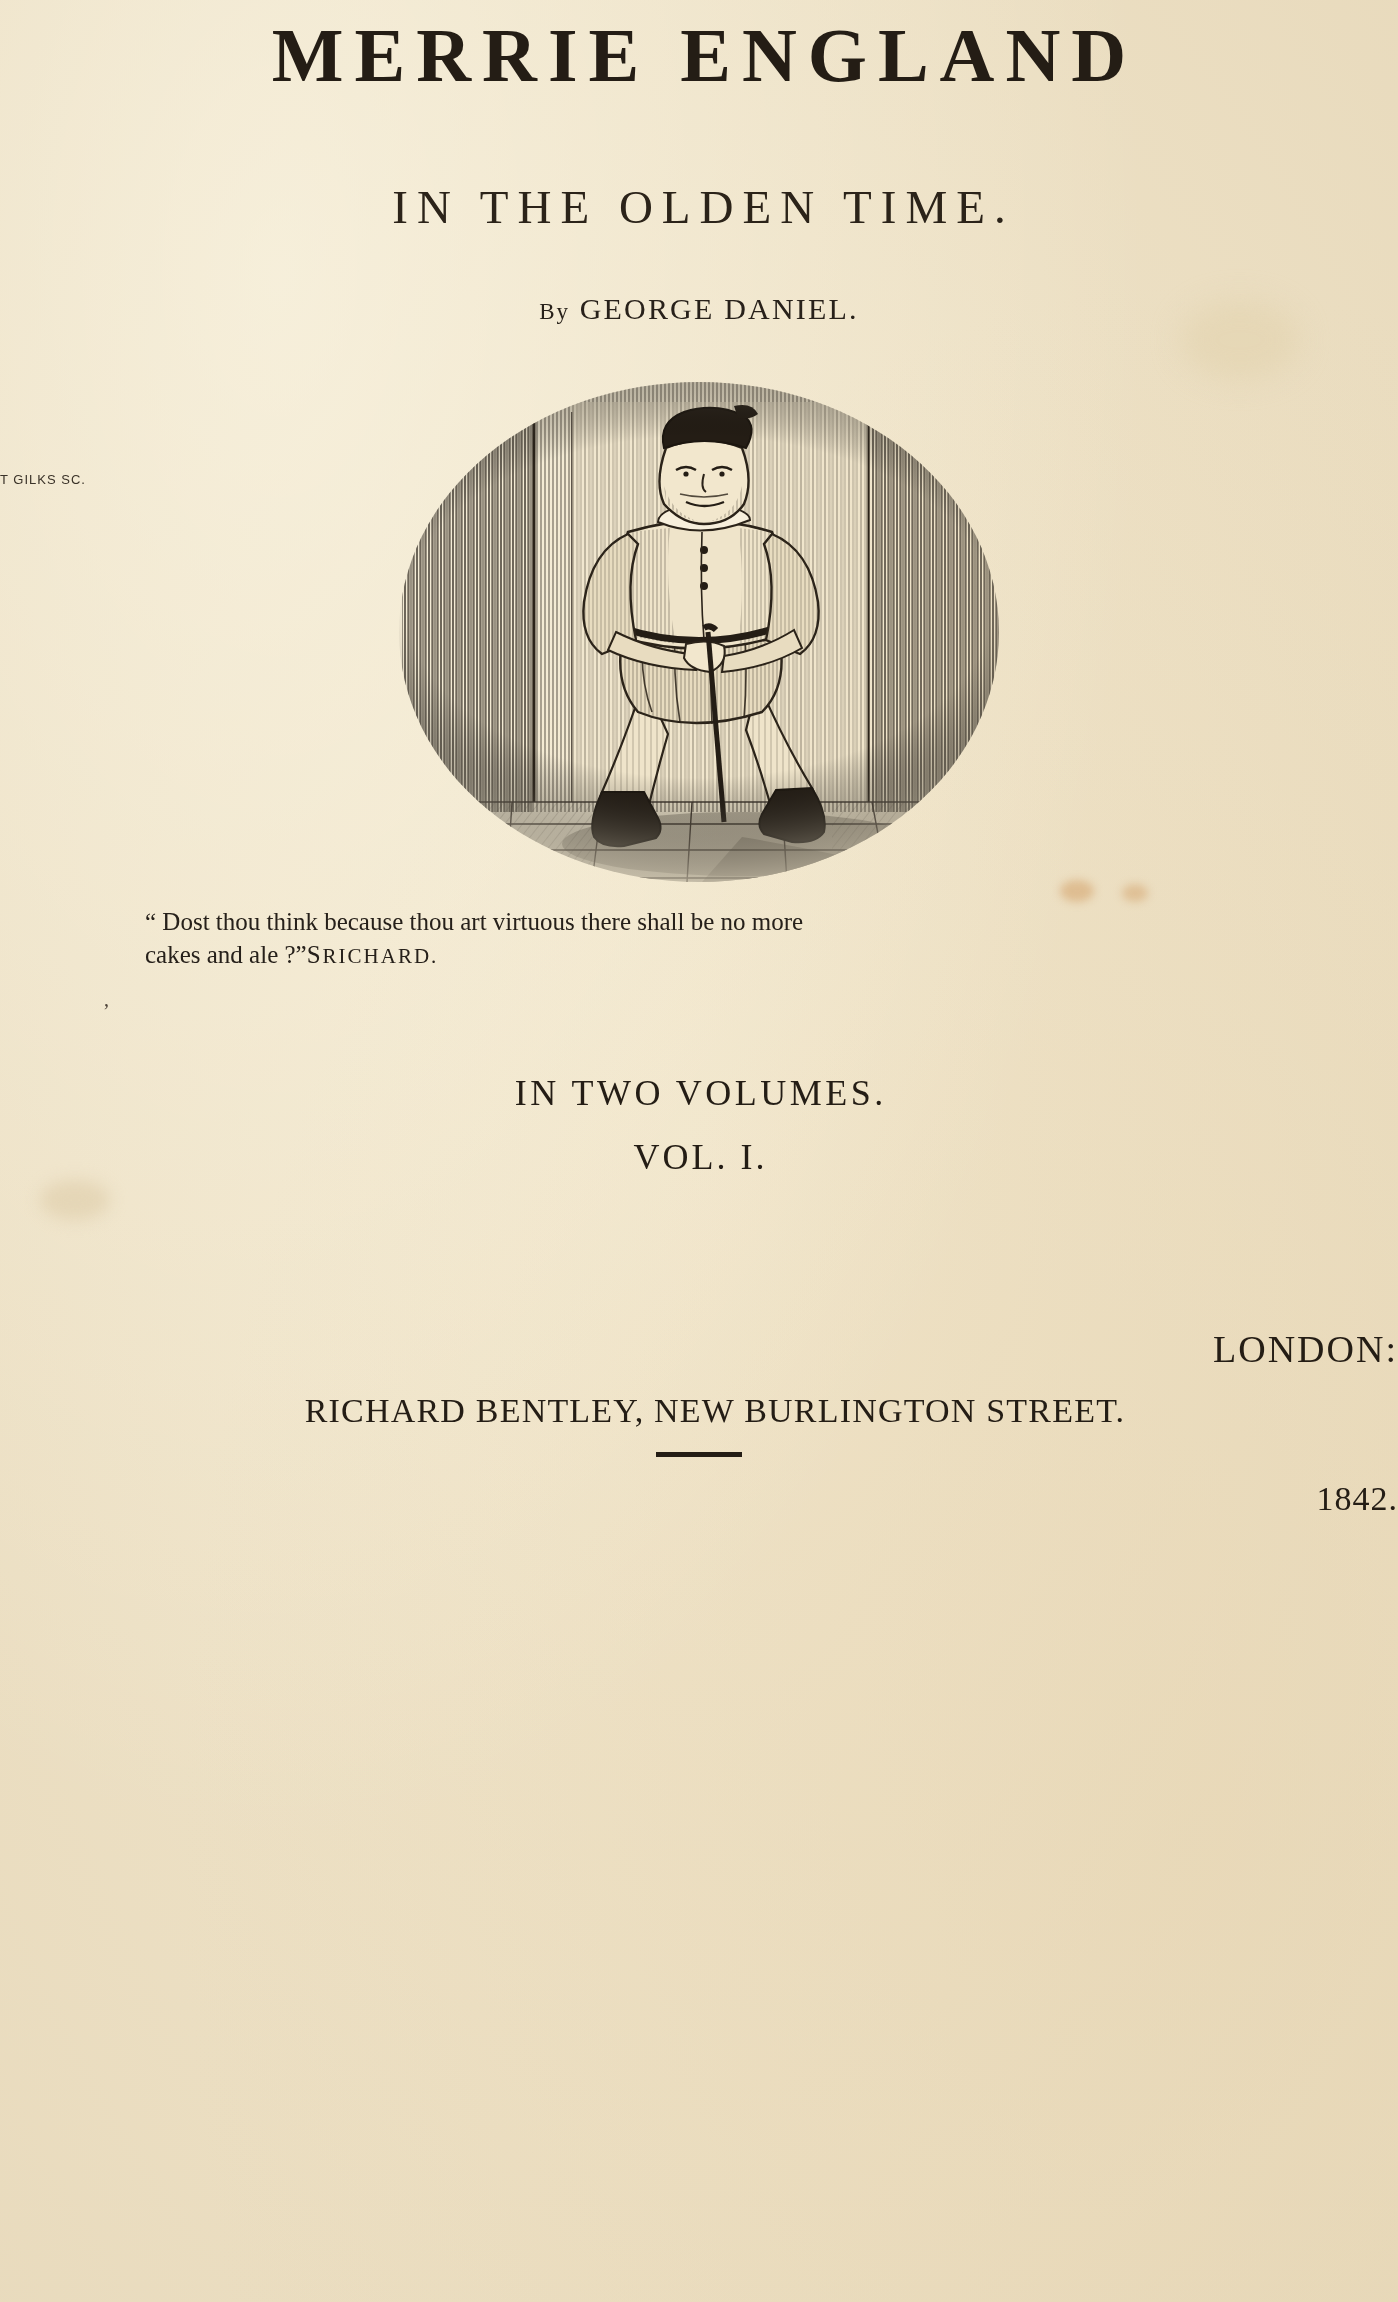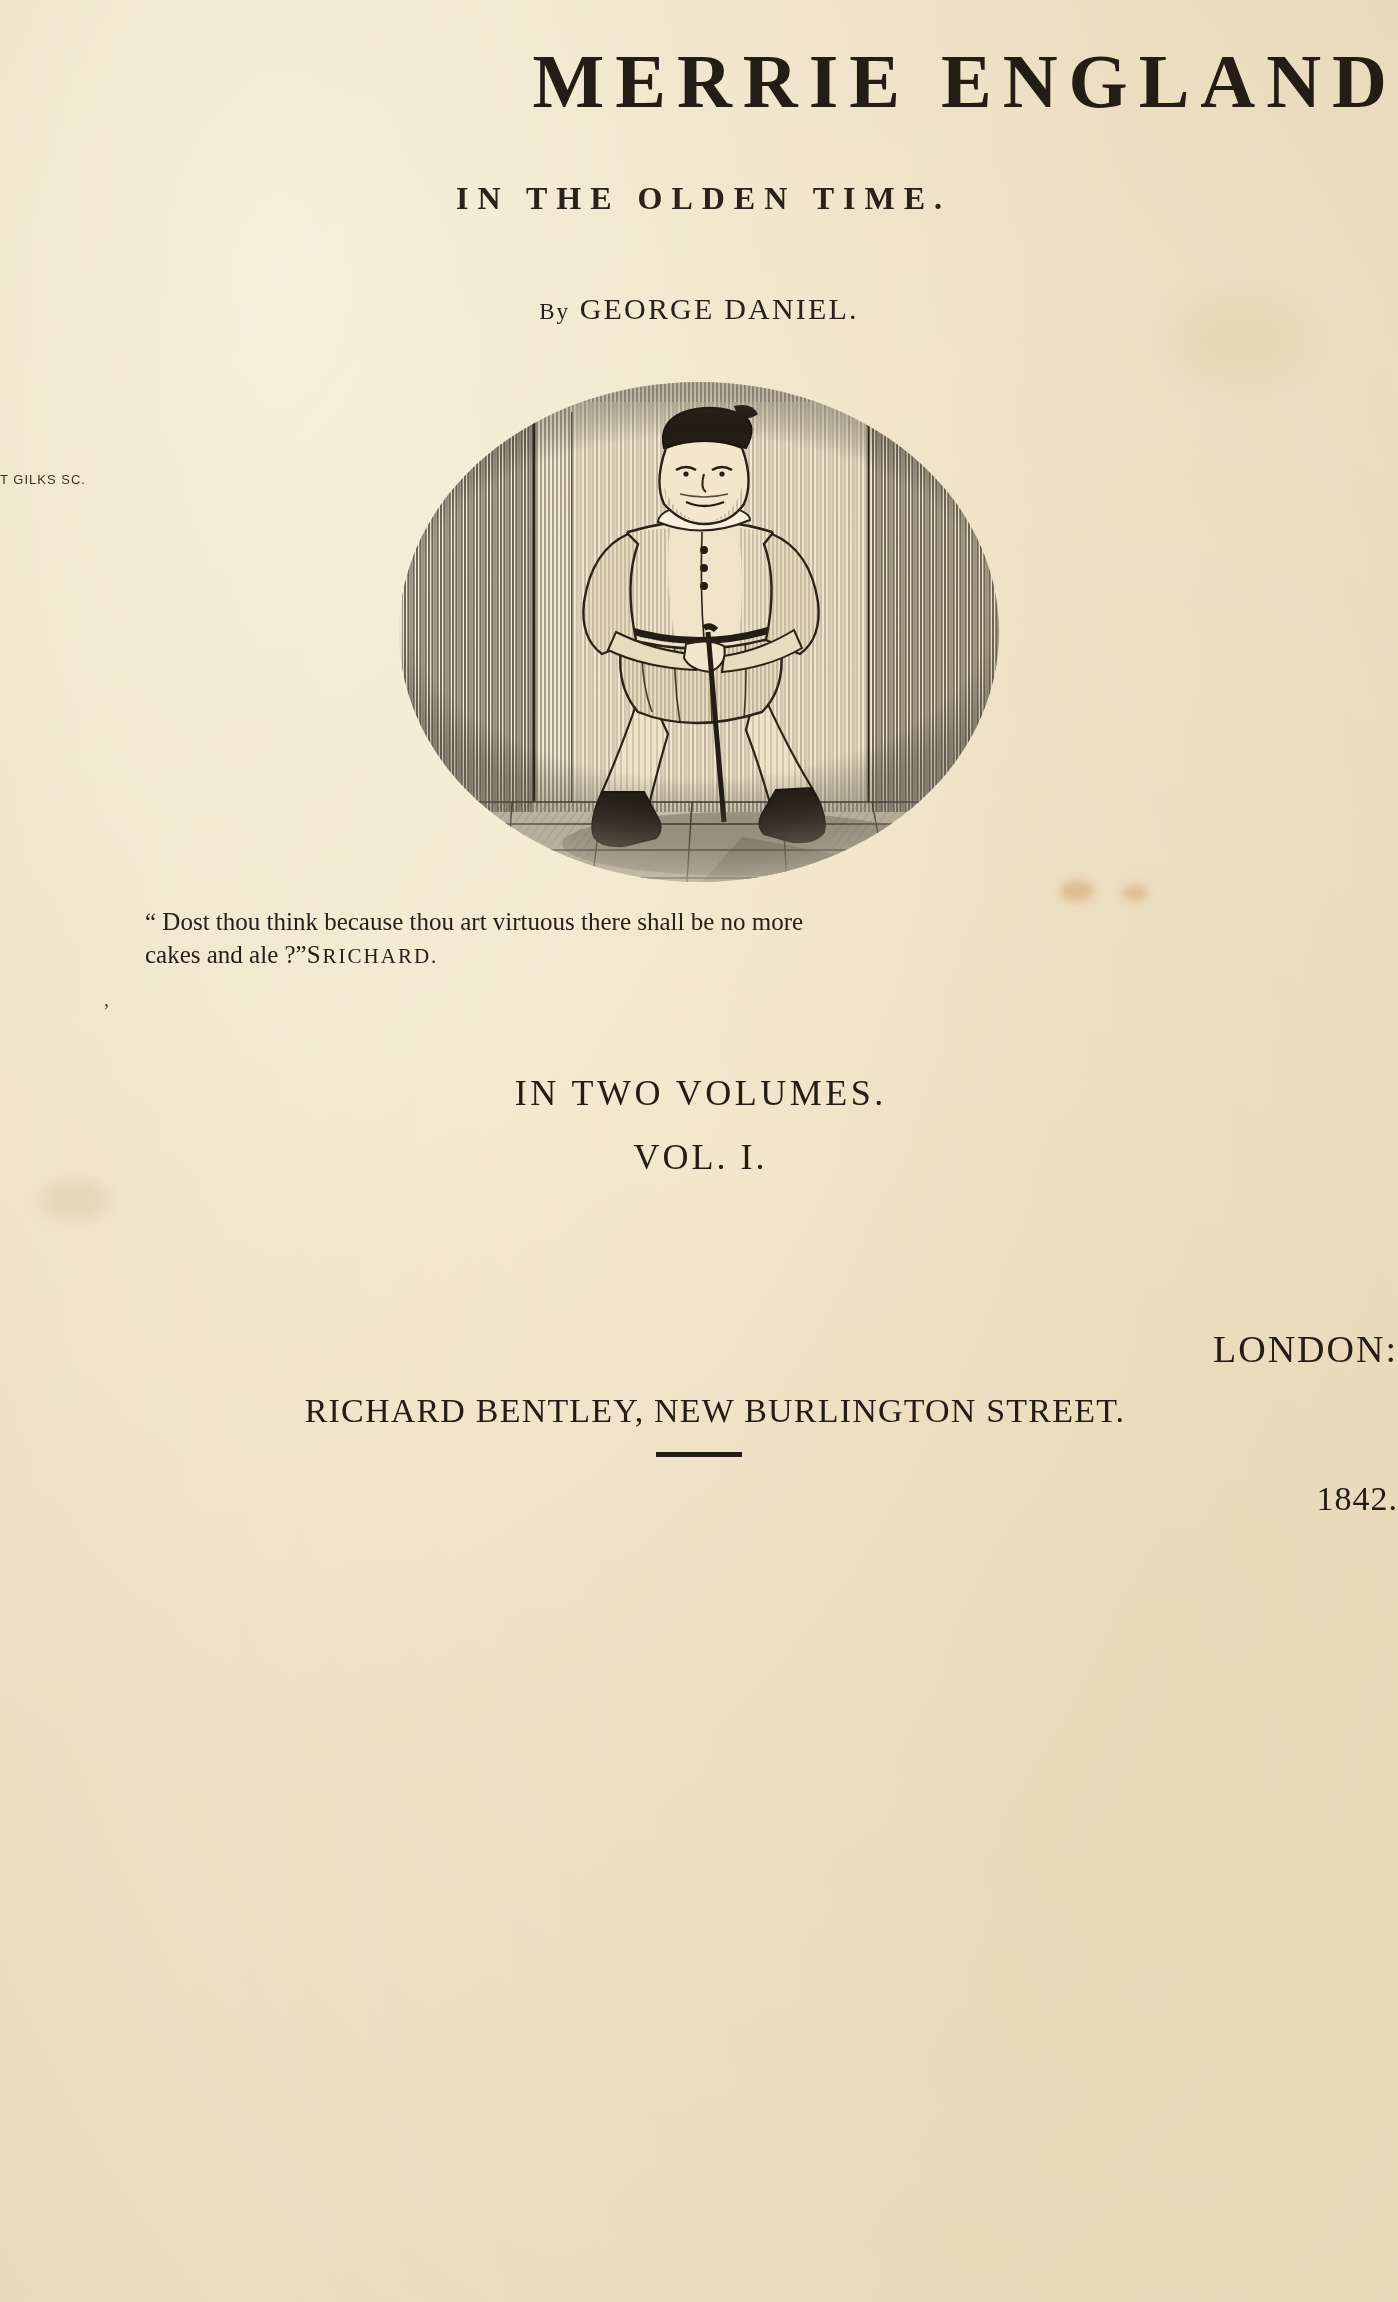--- a/index.html
+++ b/index.html
@@ -29,40 +29,40 @@
     border-radius: 50%;
     pointer-events: none;
   }
   .blotch.b1 { left: 1060px; top: 880px; width: 34px; height: 22px; background: rgba(206,148,86,0.45); filter: blur(4px); }
   .blotch.b2 { left: 1122px; top: 884px; width: 26px; height: 18px; background: rgba(206,148,86,0.40); filter: blur(4px); }
   .blotch.b3 { left: 40px; top: 1180px; width: 70px; height: 40px; background: rgba(221,203,165,0.55); filter: blur(8px); }
   .blotch.b4 { left: 1180px; top: 300px; width: 120px; height: 80px; background: rgba(226,209,172,0.5); filter: blur(14px); }
 
   .title {
     position: absolute;
-    top: 38px;
+    top: 12px;
     left: 0;
     width: 100%;
-    text-align: right;
+    text-align: center;
     font-size: 76px;
     letter-spacing: 11px;
     font-weight: 700;
     font-family: "Liberation Serif", serif;
     color: #241d15;
     text-indent: 11px;
   }
   .subtitle {
     position: absolute;
     top: 180px;
     left: 0;
     width: 100%;
     text-align: center;
-    font-size: 32px;
+    font-size: 47px;
     letter-spacing: 9px;
-    font-weight: 700;
+    font-weight: 400;
     color: #2b2319;
     text-indent: 9px;
   }
   .author {
     position: absolute;
     top: 292px;
     left: 0;
     width: 100%;
     text-align: center;
     font-size: 30px;

